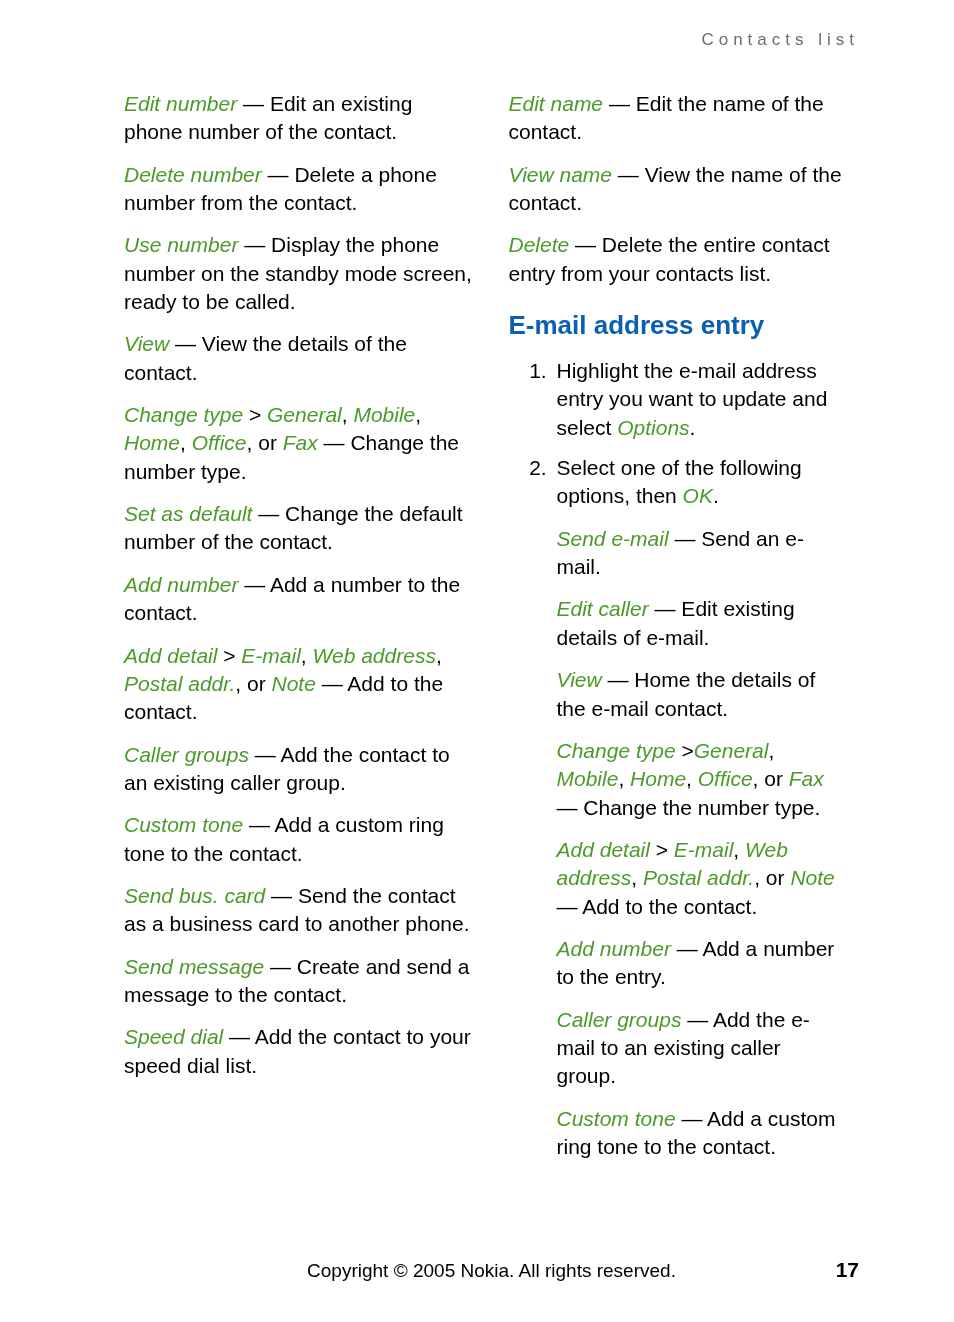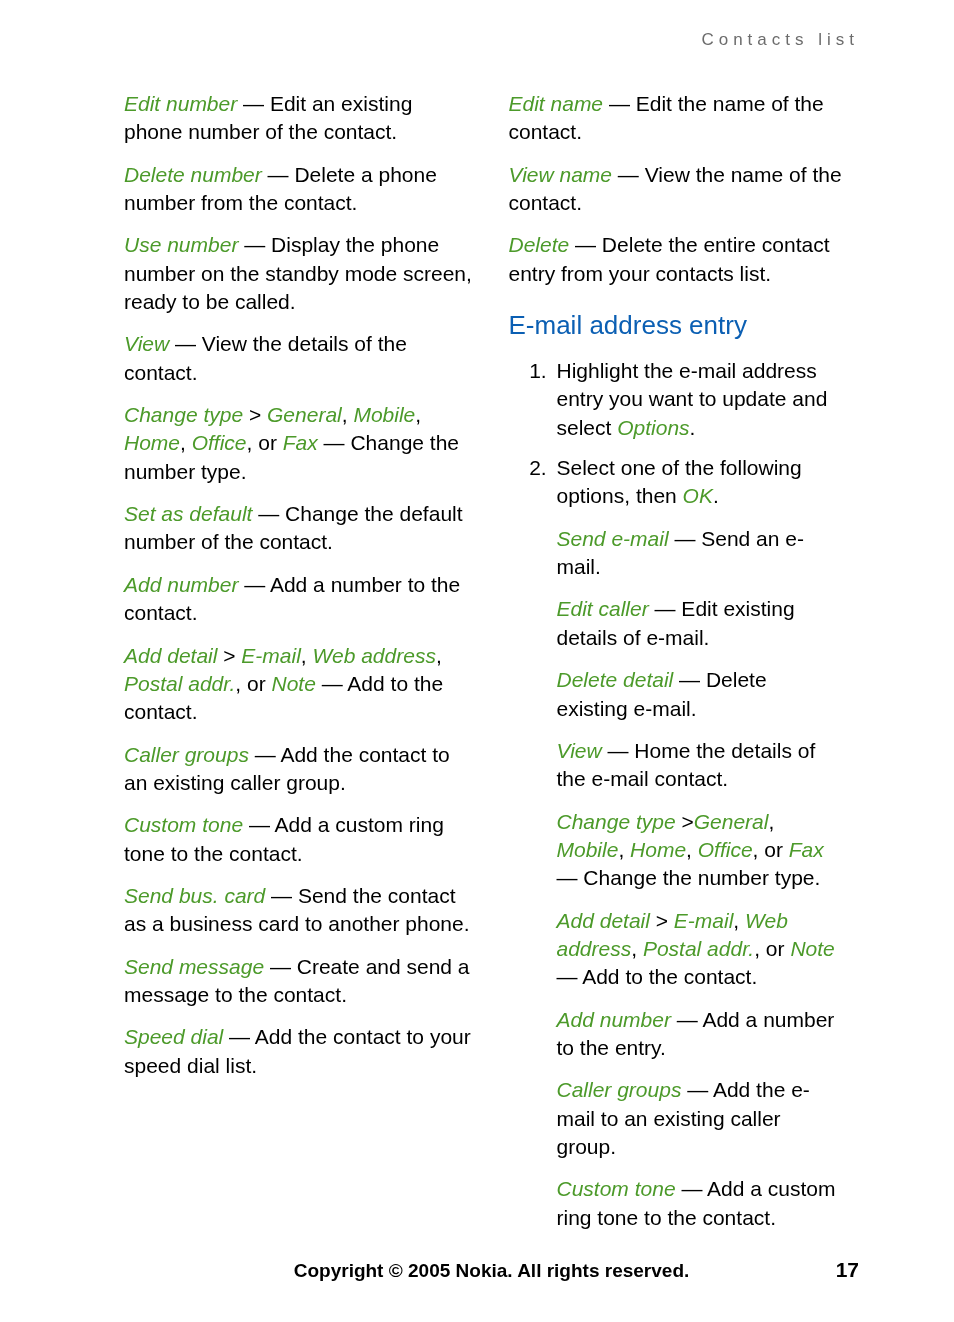--- a/index.html
+++ b/index.html
@@ -34,21 +34,21 @@
     font-size: 21px;
     line-height: 1.35;
     margin: 0 0 14px 0;
   }
   .term {
     color: #4c9a2a;
     font-style: italic;
   }
   .h2 {
     color: #0b5fb3;
-    font-weight: normal;
+    font-weight: bold;
     font-size: 26px;
     margin: 22px 0 14px 0;
   }
   ol.steps {
     margin: 16px;
     padding-left: 28px;
     font-size: 21px;
     line-height: 1.35;
   }
   ol.steps > li {
@@ -64,21 +64,21 @@
     padding-left: 0;
   }
   .footer {
     position: absolute;
     bottom: 40px;
     left: 124px;
     right: 95px;
     display: flex;
     justify-content: center;
     font-size: 19px;
-    font-weight: bold;
+    font-weight: normal;
   }
   .page-num {
     position: absolute;
     right: 95px;
     bottom: 40px;
     font-size: 21px;
     font-weight: bold;
   }
 </style>
 </head>
@@ -159,23 +159,20 @@
           <span>Select one of the following options, then </span><span class="term">OK</span><span>.</span>
 
           <div class="subwrap">
             <p class="sub" style="margin-top:14px">
               <span class="term">Send e-mail</span><span> — Send an e-mail.</span>
             </p>
             <p class="sub">
               <span class="term">Edit caller</span><span> — Edit existing details of e-mail.</span>
             </p>
             <p class="sub">
-              <span class="term">Delete detail</span><span> — Delete existing e-mail.</span>
-            </p>
-            <p class="sub">
               <span class="term">View</span><span> — Home the details of the e-mail contact.</span>
             </p>
 
             <p class="sub">
               <span class="term">Change type</span><span> &gt;</span><span class="term">General</span>, <span class="term">Mobile</span>, <span class="term">Home</span>, <span class="term">Office</span><span>, or </span><span class="term">Fax</span><span> — Change the number type.</span>
             </p>
 
             <p class="sub">
               <span class="term">Add detail</span><span> &gt; </span><span class="term">E-mail</span>, <span class="term">Web address</span>, <span class="term">Postal addr.</span><span>, or </span><span class="term">Note</span><span> — Add to the contact.</span>
             </p>

